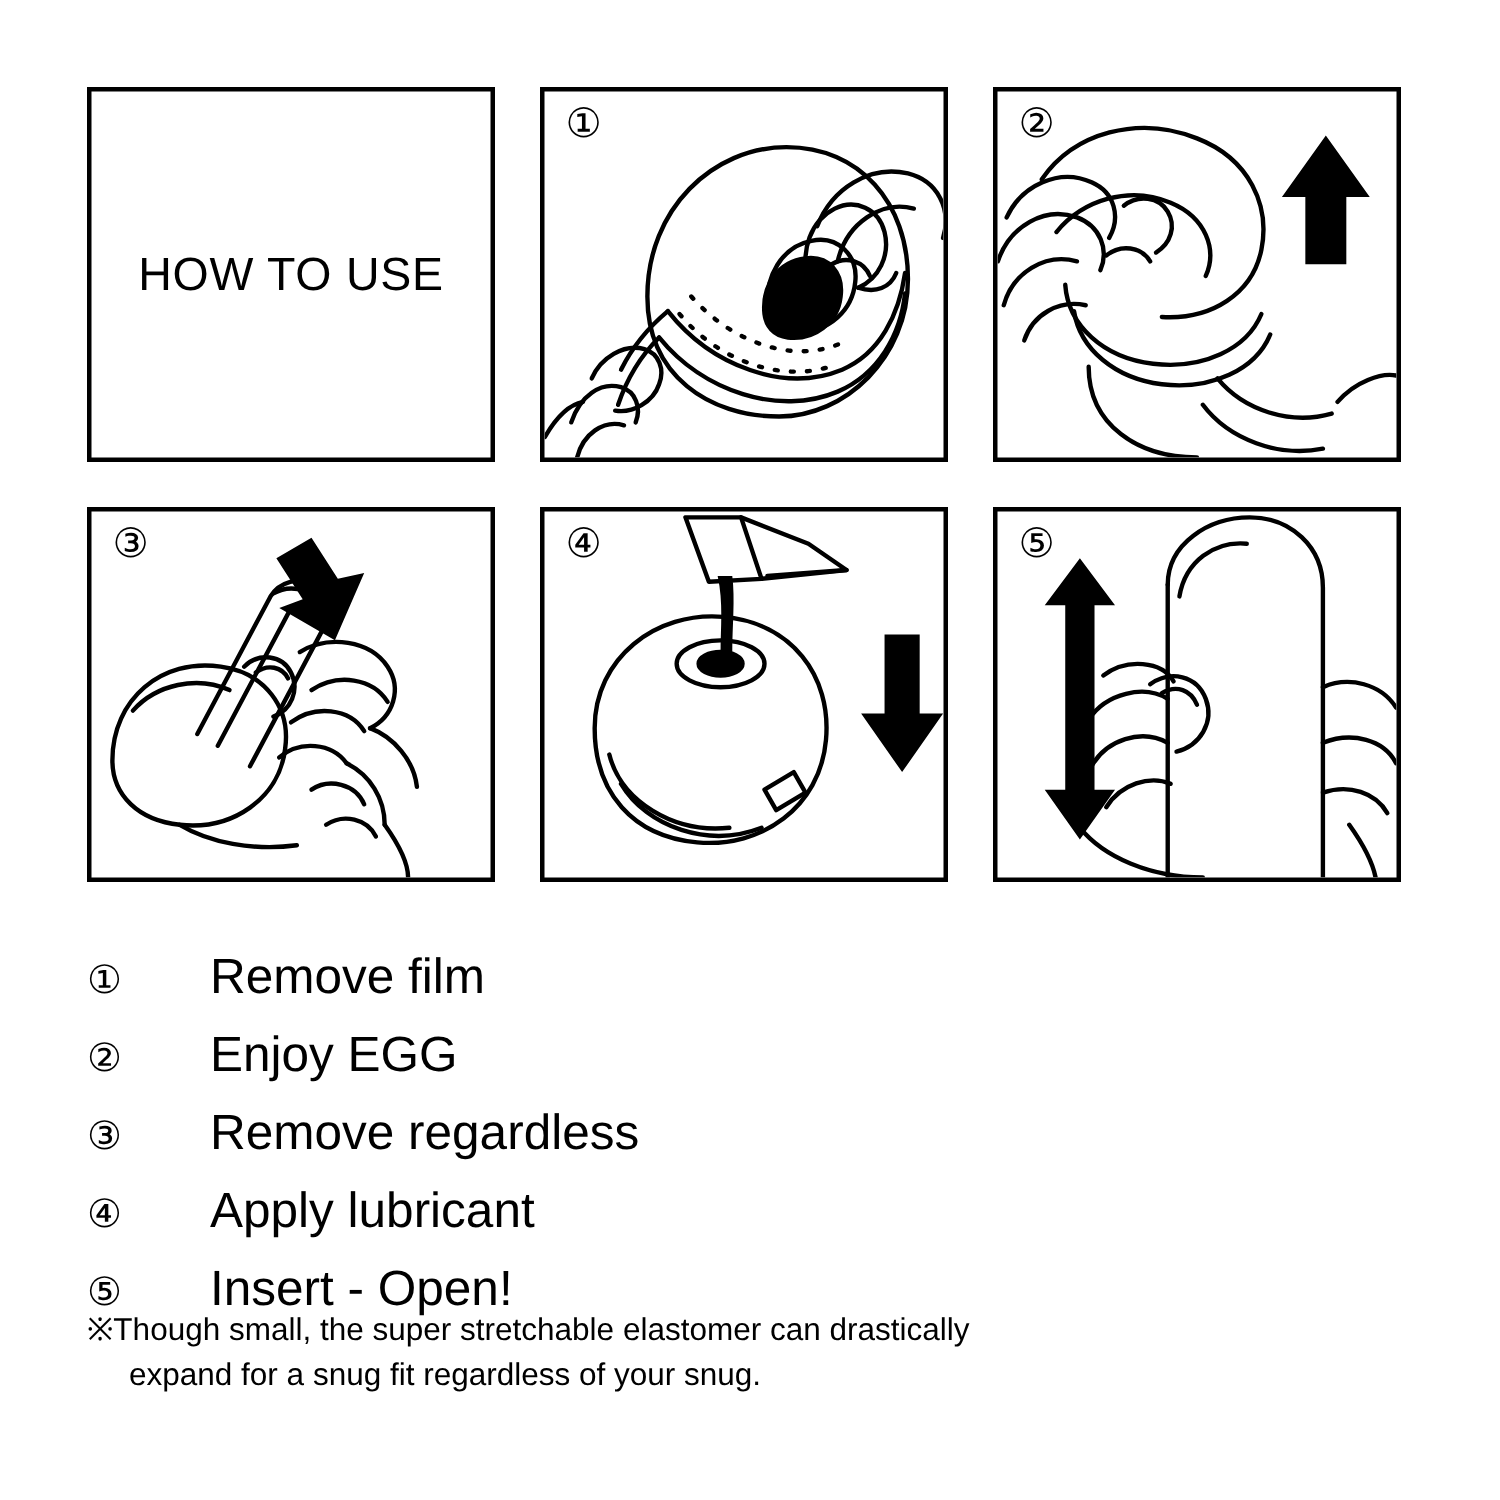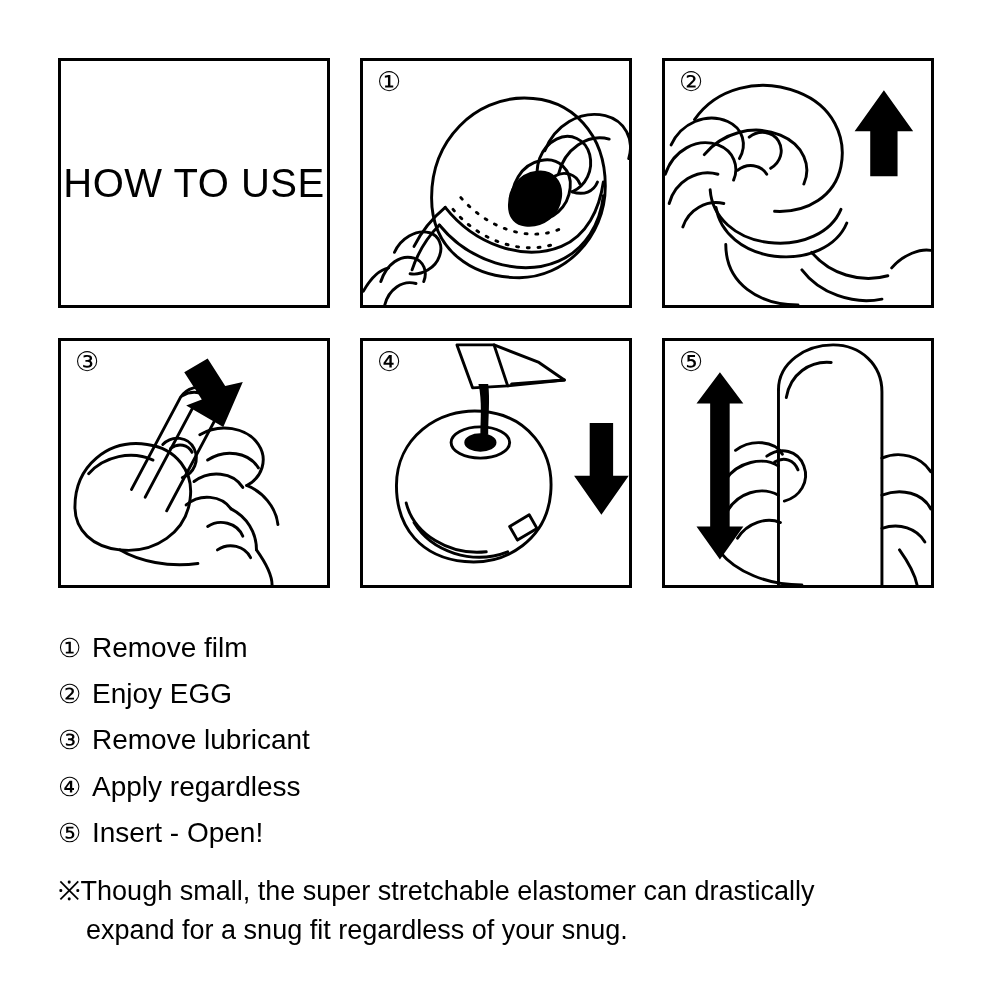--- a/index.html
+++ b/index.html
@@ -40,21 +40,21 @@
     box-sizing: border-box;
     background: #fff;
     overflow: hidden;
   }
   .panel.title-panel {
     display: flex;
     align-items: center;
     justify-content: center;
   }
   .title-text {
-    font-size: 40px;
+    font-size: 31px;
     letter-spacing: 0.5px;
     color: #000;
     white-space: nowrap;
   }
   .step-num {
     position: absolute;
     left: 14px;
     top: 8px;
     font-size: 27px;
     line-height: 1;
@@ -83,28 +83,29 @@
     margin-bottom: 14px;
     font-size: 27px;
     line-height: 1.15;
   }
   .caption-mark {
     width: 34px;
     flex: 0 0 34px;
     font-size: 26px;
   }
   .caption-text {
-    font-size: 28px;
+    font-size: 33px;
+    margin-left: 48px;
   }
   .note {
     position: absolute;
     left: 58px;
     top: 872px;
     width: 900px;
-    font-size: 27px;
+    font-size: 21px;
     line-height: 1.45;
   }
   .note-line {
     white-space: pre;
   }
   .note-line.indent {
     padding-left: 28px;
   }
 </style>
 </head>
@@ -277,25 +278,25 @@
     <div class="caption-row">
       <span class="caption-mark">①</span>
       <span class="caption-text">Remove film</span>
     </div>
     <div class="caption-row">
       <span class="caption-mark">②</span>
       <span class="caption-text">Enjoy EGG</span>
     </div>
     <div class="caption-row">
       <span class="caption-mark">③</span>
-      <span class="caption-text">Remove lubricant</span>
+      <span class="caption-text">Remove regardless</span>
     </div>
     <div class="caption-row">
       <span class="caption-mark">④</span>
-      <span class="caption-text">Apply regardless</span>
+      <span class="caption-text">Apply lubricant</span>
     </div>
     <div class="caption-row">
       <span class="caption-mark">⑤</span>
       <span class="caption-text">Insert - Open!</span>
     </div>
   </div>
 
   <div class="note">
     <div class="note-line">※Though small, the super stretchable elastomer can drastically</div>
     <div class="note-line indent">expand for a snug fit regardless of your snug.</div>

